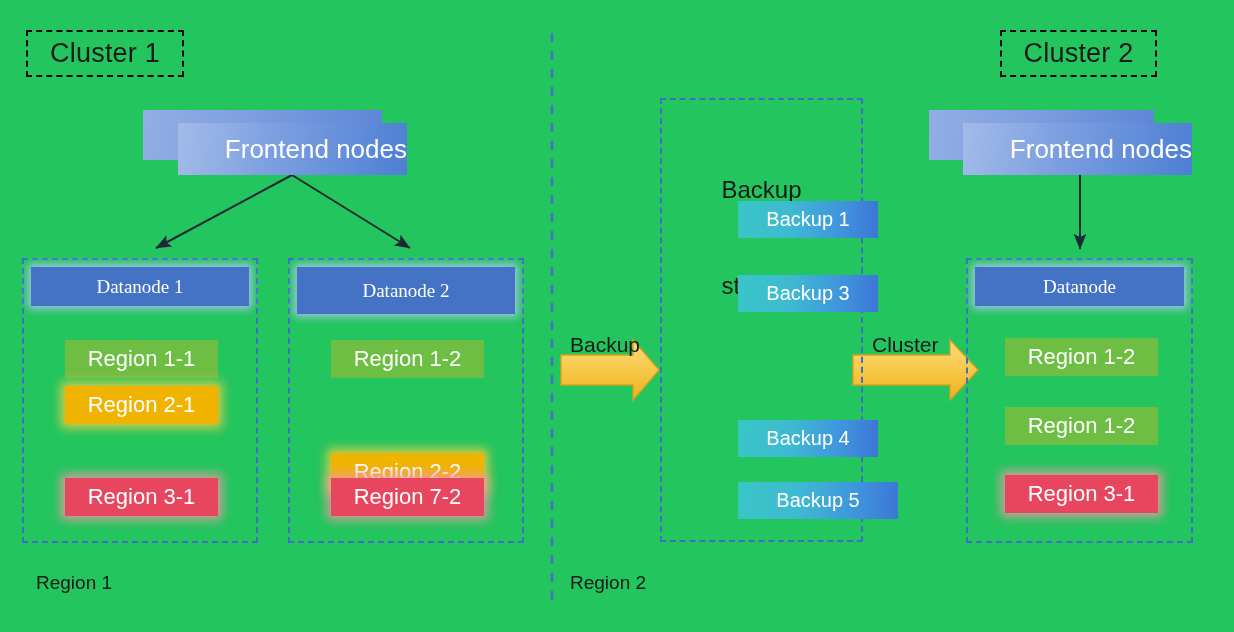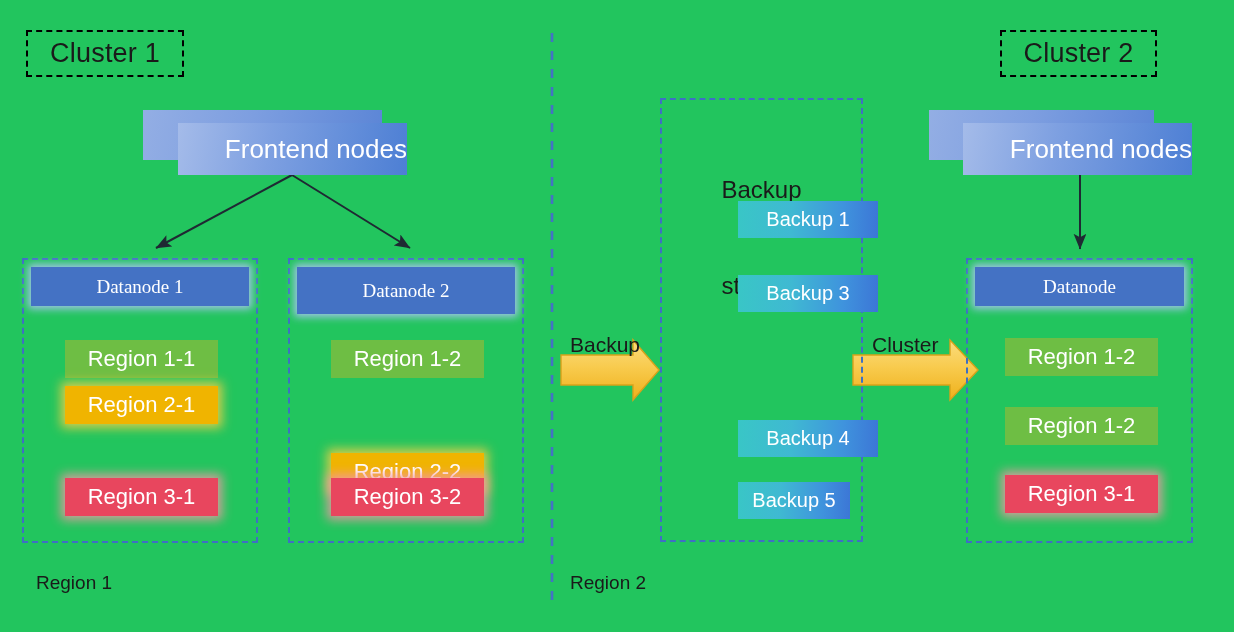--- a/index.html
+++ b/index.html
@@ -167,21 +167,21 @@
   <div class="abs datanode" style="left:297px; top:267px; width:218px; height:47px;">
     <span>Datanode 2</span>
   </div>
   <div class="abs chip chip-green" style="left:331px; top:340px; width:153px; height:38px;">
     <span>Region 1-2</span>
   </div>
   <div class="abs chip chip-yellow" style="left:331px; top:410px; width:153px; height:38px;margin-top:43px;">
     <span>Region 2-2</span>
   </div>
   <div class="abs chip chip-red" style="left:331px; top:478px; width:153px; height:38px;">
-    <span>Region 3-2</span>
+    <span>Region 7-2</span>
   </div>
 
   <div class="abs region-foot" style="left:36px; top:572px;">
     <span>Region 1</span>
   </div>
 
   <div class="abs dashed-blue" style="left:660px; top:98px; width:203px; height:444px;"></div>
   <div class="abs plain-text" style="left:660px; top:110px; width:203px; text-align:center; line-height:32px;">
     <div>Backup</div>
     <div>storage</div>
@@ -189,21 +189,21 @@
 
   <div class="abs backup-chip" style="left:690px; top:201px; width:140px; height:37px;">
     <span>Backup 1</span>
   </div>
   <div class="abs backup-chip" style="left:690px; top:275px; width:140px; height:37px;">
     <span>Backup 3</span>
   </div>
   <div class="abs backup-chip" style="left:690px; top:420px; width:140px; height:37px;">
     <span>Backup 4</span>
   </div>
-  <div class="abs backup-chip" style="left:690px; top:482px; width:112px; height:37px;">
+  <div class="abs backup-chip" style="left:690px; top:482px; width:160px; height:37px;">
     <span>Backup 5</span>
   </div>
 
   <div class="abs region-foot" style="left:570px; top:572px;">
     <span>Region 2</span>
   </div>
 
   <div class="abs flow-label" style="left:570px; top:333px;">
     <span>Backup</span>
   </div>

